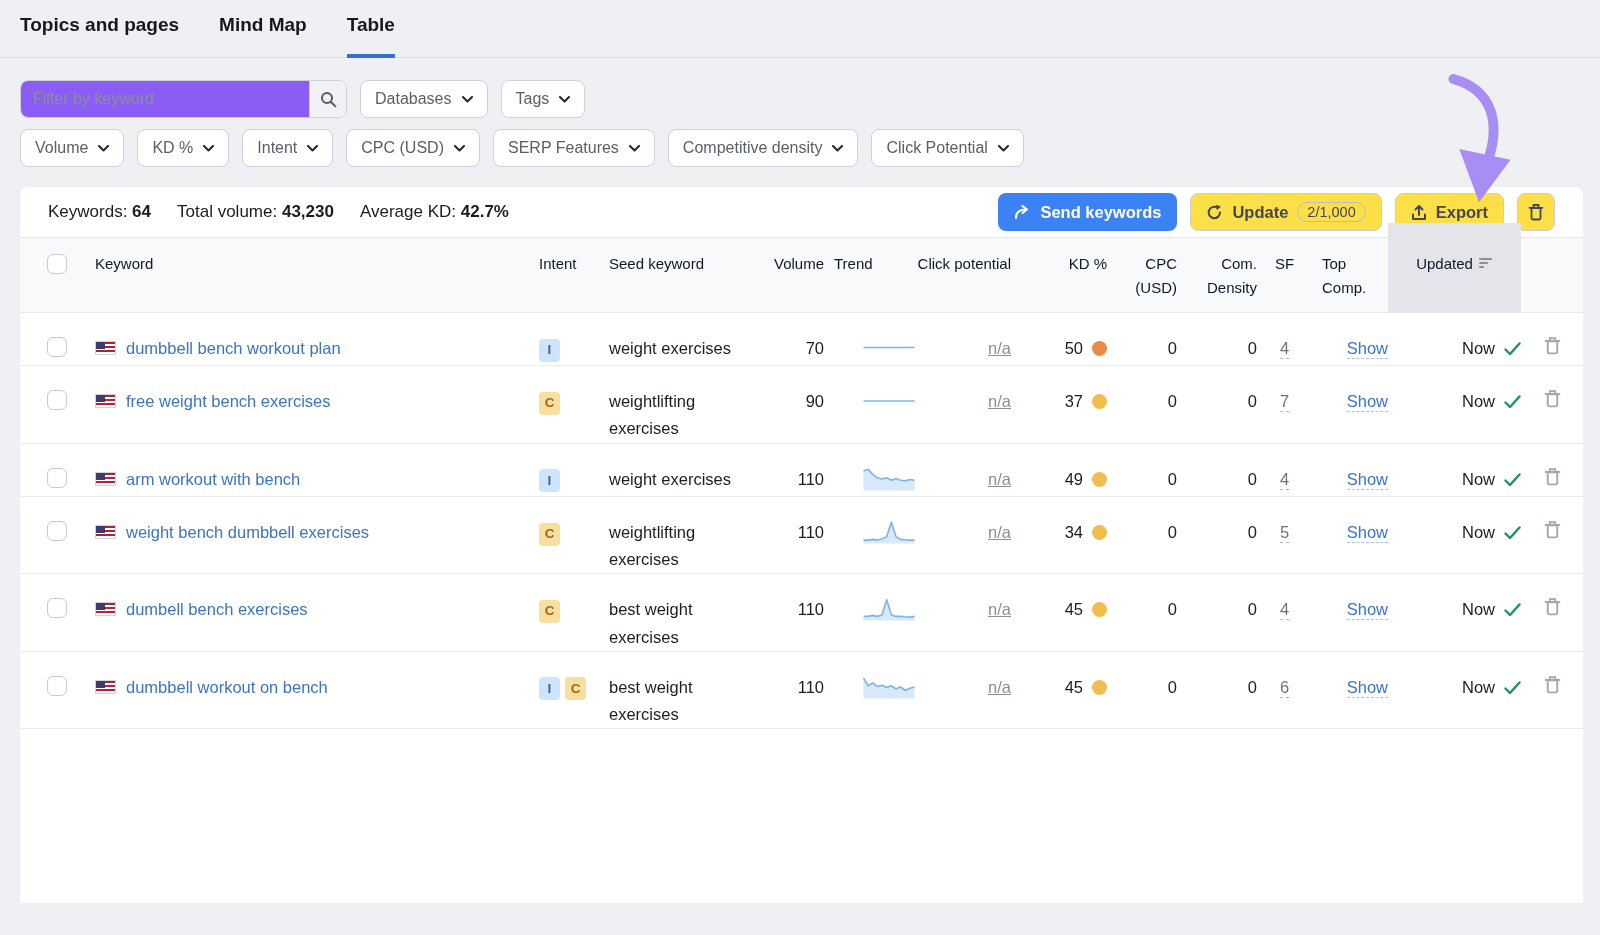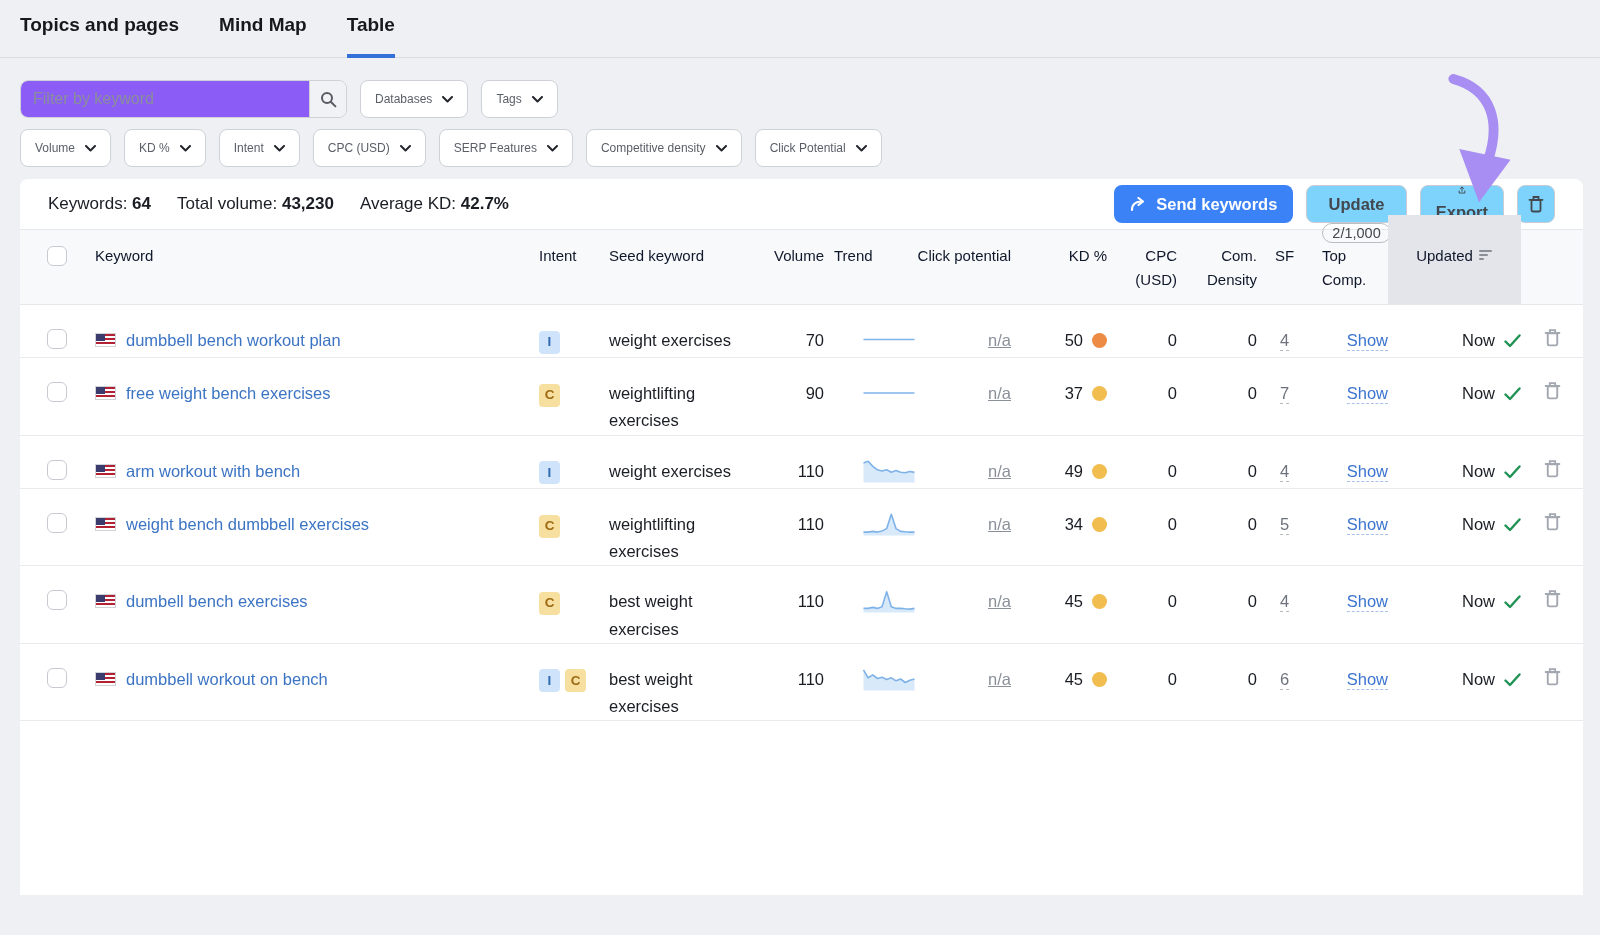--- a/index.html
+++ b/index.html
@@ -11,32 +11,32 @@
   .tab { font-size:19px; font-weight:700; color:#16181d; padding-bottom:12px; position:relative; cursor:pointer; white-space:nowrap; }
   .tab.active::after { content:""; position:absolute; left:0; right:0; bottom:-1px; height:4px; background:#3470d8; }
 
   
   .filters { padding:22px 20px 0 20px; }
   .filter-row { display:flex; gap:13px; margin-bottom:11px; align-items:center; }
   .search-wrap { display:flex; width:327px; height:38px; border:1px solid #ced1d7; border-radius:8px; background:#fff; overflow:hidden; }
   .search-wrap input { flex:1; border:none; outline:none; padding:0 12px; font-size:16px; font-family:inherit; color:#1a1d23; background:#8b5cf6; }
   .search-wrap input::placeholder { color:#8a8f99; }
   .search-btn { width:37px; display:flex; align-items:center; justify-content:center; background:#f1f2f5; border-left:1px solid #ced1d7; cursor:pointer; }
-  .drop { height:38px; display:inline-flex; align-items:center; gap:10px; padding:0 14px; background:#fff; border:1px solid #ced1d7; border-radius:8px; font-size:12px; color:#595e67; cursor:pointer; white-space:nowrap; }
+  .drop { height:38px; display:inline-flex; align-items:center; gap:10px; padding:0 14px; background:#fff; border:1px solid #ced1d7; border-radius:8px; font-size:16px; color:#595e67; cursor:pointer; white-space:nowrap; }
   .chev { width:11px; height:7px; }
 
   
-  .card { margin:12px 17px 0 20px; background:#fff; border-radius:8px 8px 0 0; height:716px; overflow:hidden; position:relative; }
+  .card { margin:20px 17px 0 20px; background:#fff; border-radius:8px 8px 0 0; height:716px; overflow:hidden; position:relative; }
   .actionbar { display:flex; align-items:center; justify-content:space-between; padding:0 28px 0 28px; height:50px; }
   .stats { display:flex; gap:26px; font-size:17px; color:#1a1d23; }
   .stats b { font-weight:700; }
   .actions { display:flex; gap:13px; align-items:center; }
   .btn { height:38px; display:inline-flex; align-items:center; gap:9px; padding:0 15px; border-radius:8px; font-size:16.5px; font-weight:700; cursor:pointer; border:1px solid transparent; }
   .btn-primary { background:#3b82f6; color:#fff; }
-  .btn-secondary { background:#7dd3fc; color:#43474e; border-color:#c9ccd2;flex-direction:column; }
+  .btn-secondary { background:#fde047; color:#43474e; border-color:#c9ccd2; }
   .pill { border:1px solid #b9bdc4; border-radius:12px; padding:1px 9px; font-size:14.5px; font-weight:400; color:#43474e; }
   .btn-icon { width:38px; justify-content:center; padding:0; }
 
   
   .thead { display:flex; background:#f8f9fb; border-top:1px solid #e5e7eb; border-bottom:1px solid #e5e7eb; padding-left:27px; font-size:15px; color:#0f172a; }
   .th { padding-top:14px; padding-bottom:12px; line-height:1.6; }
   .tr { display:flex; border-bottom:1px solid #e8eaee; padding-left:27px; }
   .td { padding-top:22px; font-size:16.5px; line-height:1.65; }
 
   .c-check { width:48px; }

